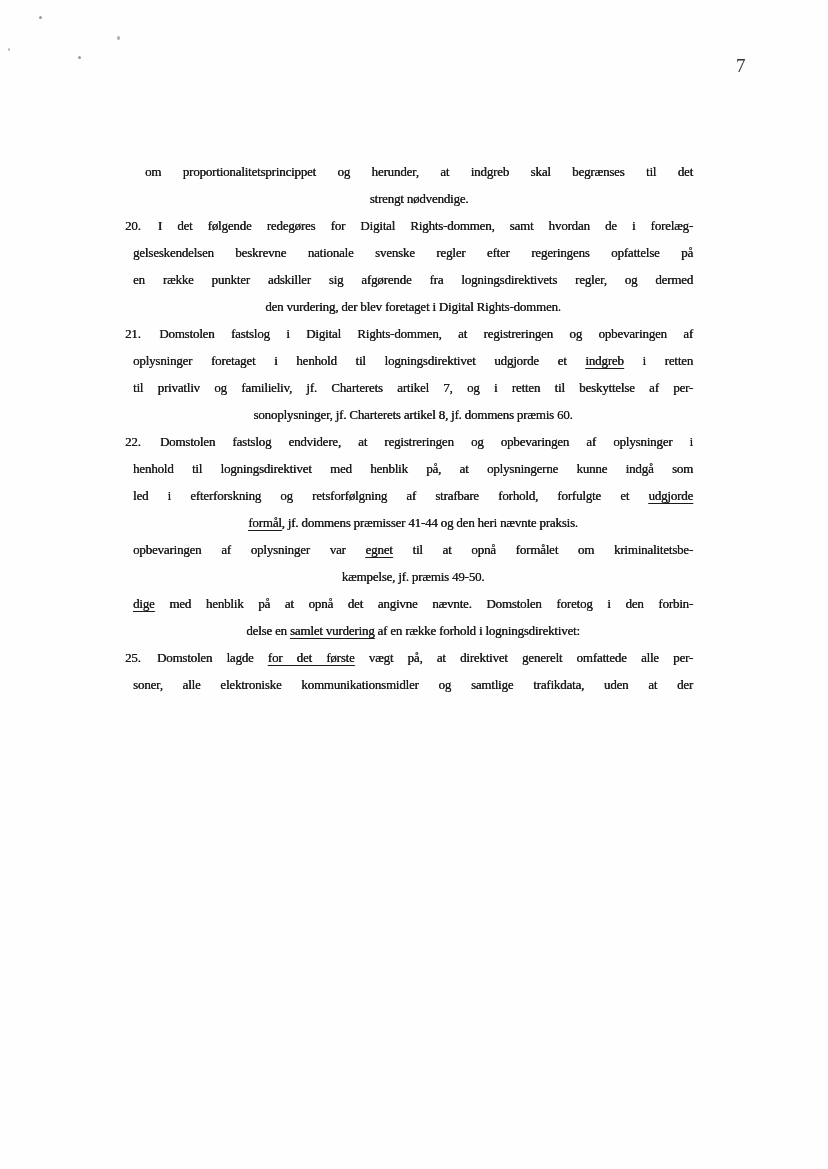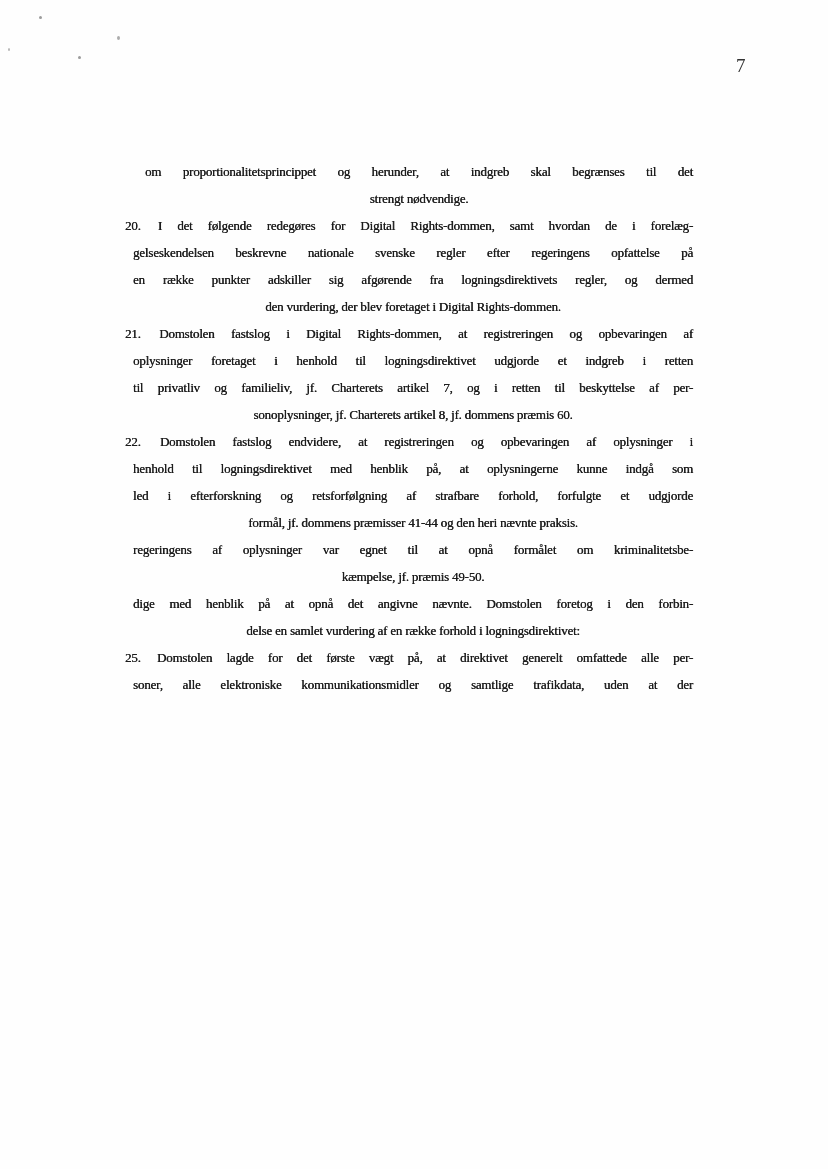--- a/index.html
+++ b/index.html
@@ -47,20 +47,21 @@
   }
   .line.last {
     text-align: center;
     text-align-last: auto;
   }
   .line.first { margin-left: -8px; }
 
   .num { padding-right: 2px; }
 
   .u {
+    text-decoration: underline;
     text-underline-offset: 2.5px;
     text-decoration-thickness: 1px;
   }
 
   
   .speck {
     position: absolute;
     background: #4a4a4a;
     border-radius: 50%;
   }
@@ -97,21 +98,21 @@
         <div class="line"><span>til privatliv og familieliv, jf. Charterets artikel 7, og i retten til beskyttelse af per-</span></div>
         <div class="line last"><span>sonoplysninger, jf. Charterets artikel 8, jf. dommens præmis 60.</span></div>
       </div>
       <div class="para">
         <div class="line first"><span class="num">22.</span> <span>Domstolen fastslog endvidere, at registreringen og opbevaringen af oplysninger i</span></div>
         <div class="line"><span>henhold til logningsdirektivet med henblik på, at oplysningerne kunne indgå som</span></div>
         <div class="line"><span>led i efterforskning og retsforfølgning af strafbare forhold, forfulgte et </span><span class="u">udgjorde</span></div>
         <div class="line last"><span class="u">formål</span><span>, jf. dommens præmisser 41-44 og den heri nævnte praksis.</span></div>
       </div>
       <div class="para">
-        <div class="line"><span>regeringens af oplysninger var </span><span class="u">egnet</span><span> til at opnå formålet om kriminalitetsbe-</span></div>
+        <div class="line"><span>opbevaringen af oplysninger var </span><span class="u">egnet</span><span> til at opnå formålet om kriminalitetsbe-</span></div>
         <div class="line last"><span>kæmpelse, jf. præmis 49-50.</span></div>
       </div>
       <div class="para">
         <div class="line"><span class="u">dige</span><span> med henblik på at opnå det angivne nævnte. Domstolen foretog i den forbin-</span></div>
         <div class="line last"><span>delse en </span><span class="u">samlet vurdering</span><span> af en række forhold i logningsdirektivet:</span></div>
       </div>
       <div class="para">
         <div class="line first"><span class="num">25.</span> <span>Domstolen lagde </span><span class="u">for det første</span><span> vægt på, at direktivet generelt omfattede alle per-</span></div>
         <div class="line"><span>soner, alle elektroniske kommunikationsmidler og samtlige trafikdata, uden at der</span></div>
       </div>

